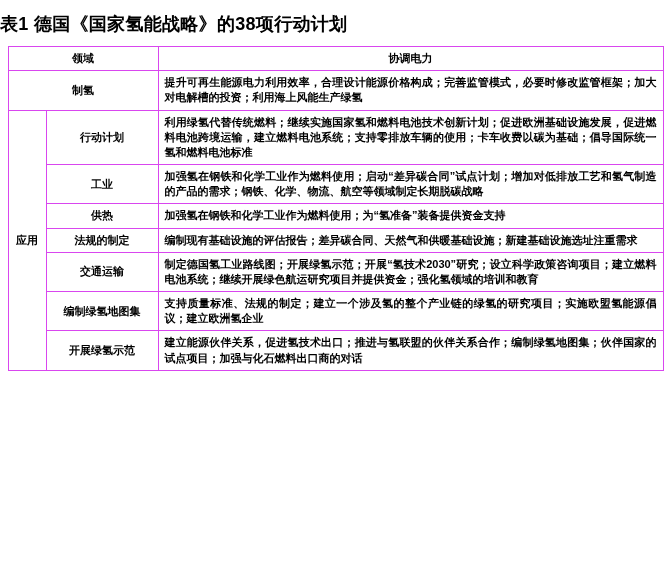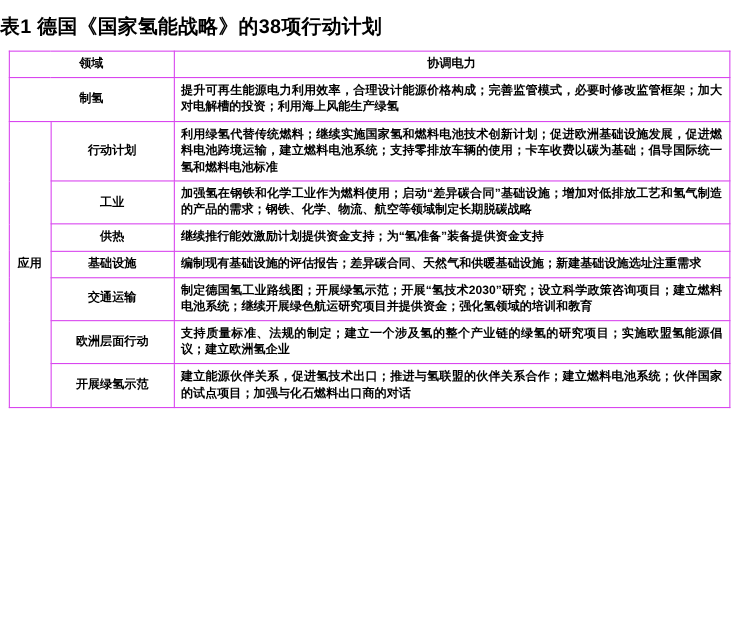--- a/index.html
+++ b/index.html
@@ -95,38 +95,38 @@
         <td class="sub" colspan="2">制氢</td>
         <td class="body">提升可再生能源电力利用效率，合理设计能源价格构成；完善监管模式，必要时修改监管框架；加大对电解槽的投资；利用海上风能生产绿氢</td>
       </tr>
       <tr>
         <td class="cat vcat" rowspan="7">应用</td>
         <td class="sub">行动计划</td>
         <td class="body">利用绿氢代替传统燃料；继续实施国家氢和燃料电池技术创新计划；促进欧洲基础设施发展，促进燃料电池跨境运输，建立燃料电池系统；支持零排放车辆的使用；卡车收费以碳为基础；倡导国际统一氢和燃料电池标准</td>
       </tr>
       <tr>
         <td class="sub">工业</td>
-        <td class="body">加强氢在钢铁和化学工业作为燃料使用；启动“差异碳合同”基础设施；增加对低排放工艺和氢气制造的产品的需求；钢铁、化学、物流、航空等领域制定长期脱碳战略</td>
+        <td class="body">加强氢在钢铁和化学工业作为燃料使用；启动“差异碳合同”试点计划；增加对低排放工艺和氢气制造的产品的需求；钢铁、化学、物流、航空等领域制定长期脱碳战略</td>
       </tr>
       <tr>
         <td class="sub">供热</td>
-        <td class="body">继续推行能效激励计划提供资金支持；为“氢准备”装备提供资金支持</td>
+        <td class="body">加强氢在钢铁和化学工业作为燃料使用；为“氢准备”装备提供资金支持</td>
       </tr>
       <tr>
-        <td class="sub">基础设施</td>
+        <td class="sub">法规的制定</td>
         <td class="body">编制现有基础设施的评估报告；差异碳合同、天然气和供暖基础设施；新建基础设施选址注重需求</td>
       </tr>
       <tr>
         <td class="sub">交通运输</td>
         <td class="body">制定德国氢工业路线图；开展绿氢示范；开展“氢技术2030”研究；设立科学政策咨询项目；建立燃料电池系统；继续开展绿色航运研究项目并提供资金；强化氢领域的培训和教育</td>
       </tr>
       <tr>
-        <td class="sub">欧洲层面行动</td>
+        <td class="sub">编制绿氢地图集</td>
         <td class="body">支持质量标准、法规的制定；建立一个涉及氢的整个产业链的绿氢的研究项目；实施欧盟氢能源倡议；建立欧洲氢企业</td>
       </tr>
       <tr>
         <td class="sub">开展绿氢示范</td>
-        <td class="body">建立能源伙伴关系，促进氢技术出口；推进与氢联盟的伙伴关系合作；建立燃料电池系统；伙伴国家的试点项目；加强与化石燃料出口商的对话</td>
+        <td class="body">建立能源伙伴关系，促进氢技术出口；推进与氢联盟的伙伴关系合作；编制绿氢地图集；伙伴国家的试点项目；加强与化石燃料出口商的对话</td>
       </tr>
     </tbody>
   </table>
 
 </div>
 
 </body></html>

